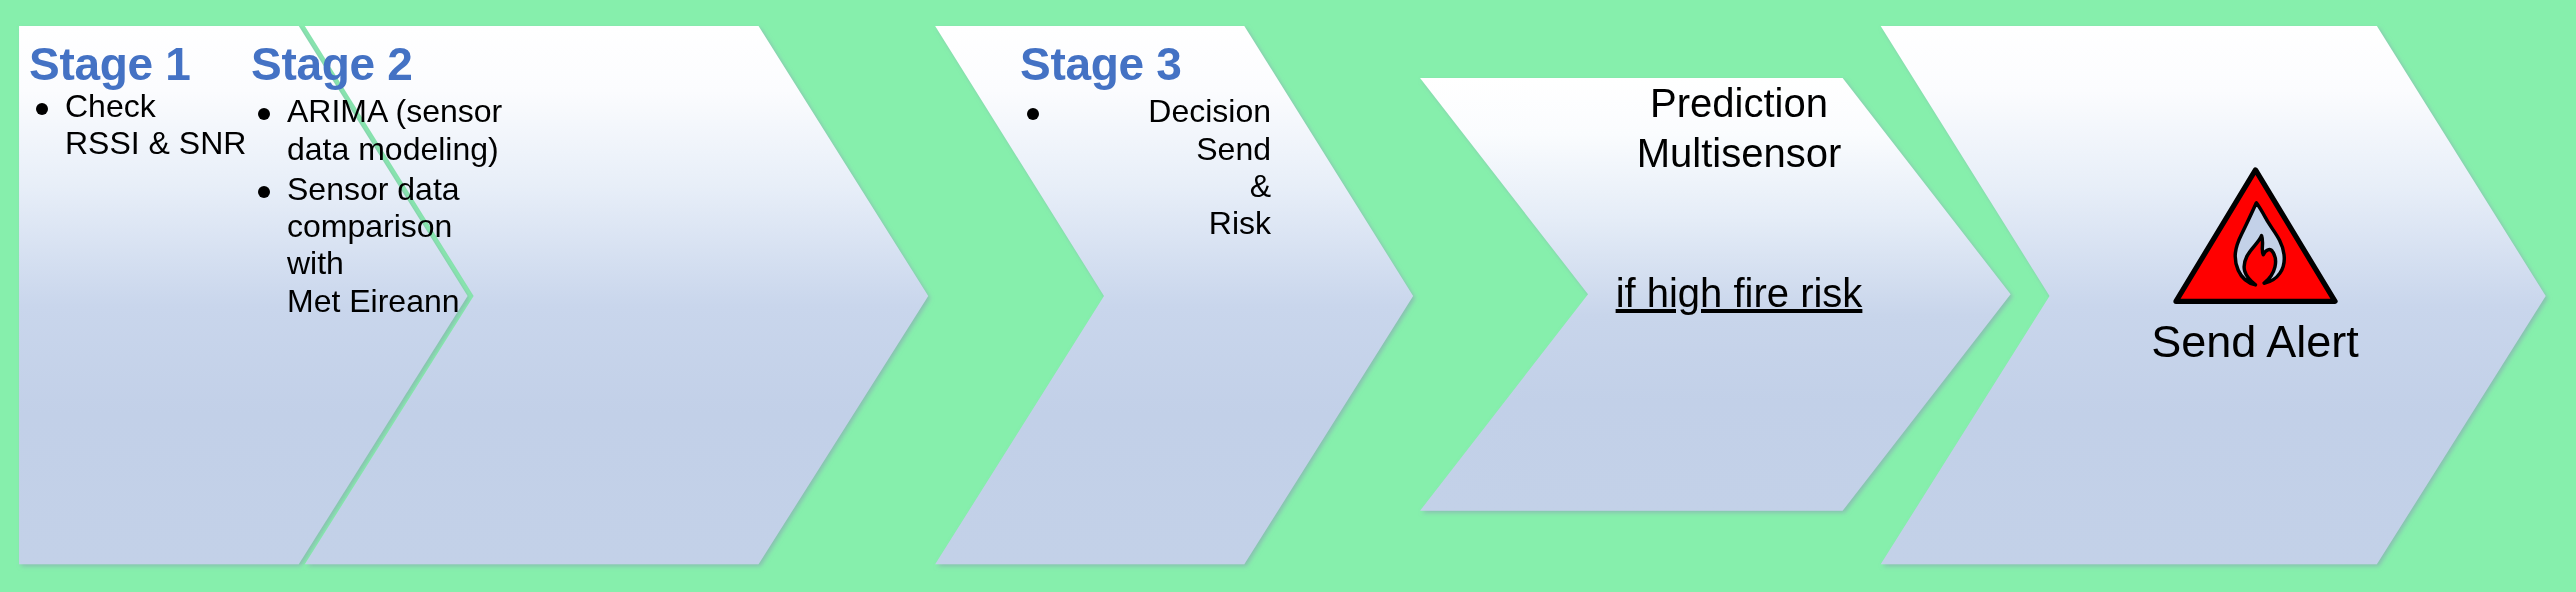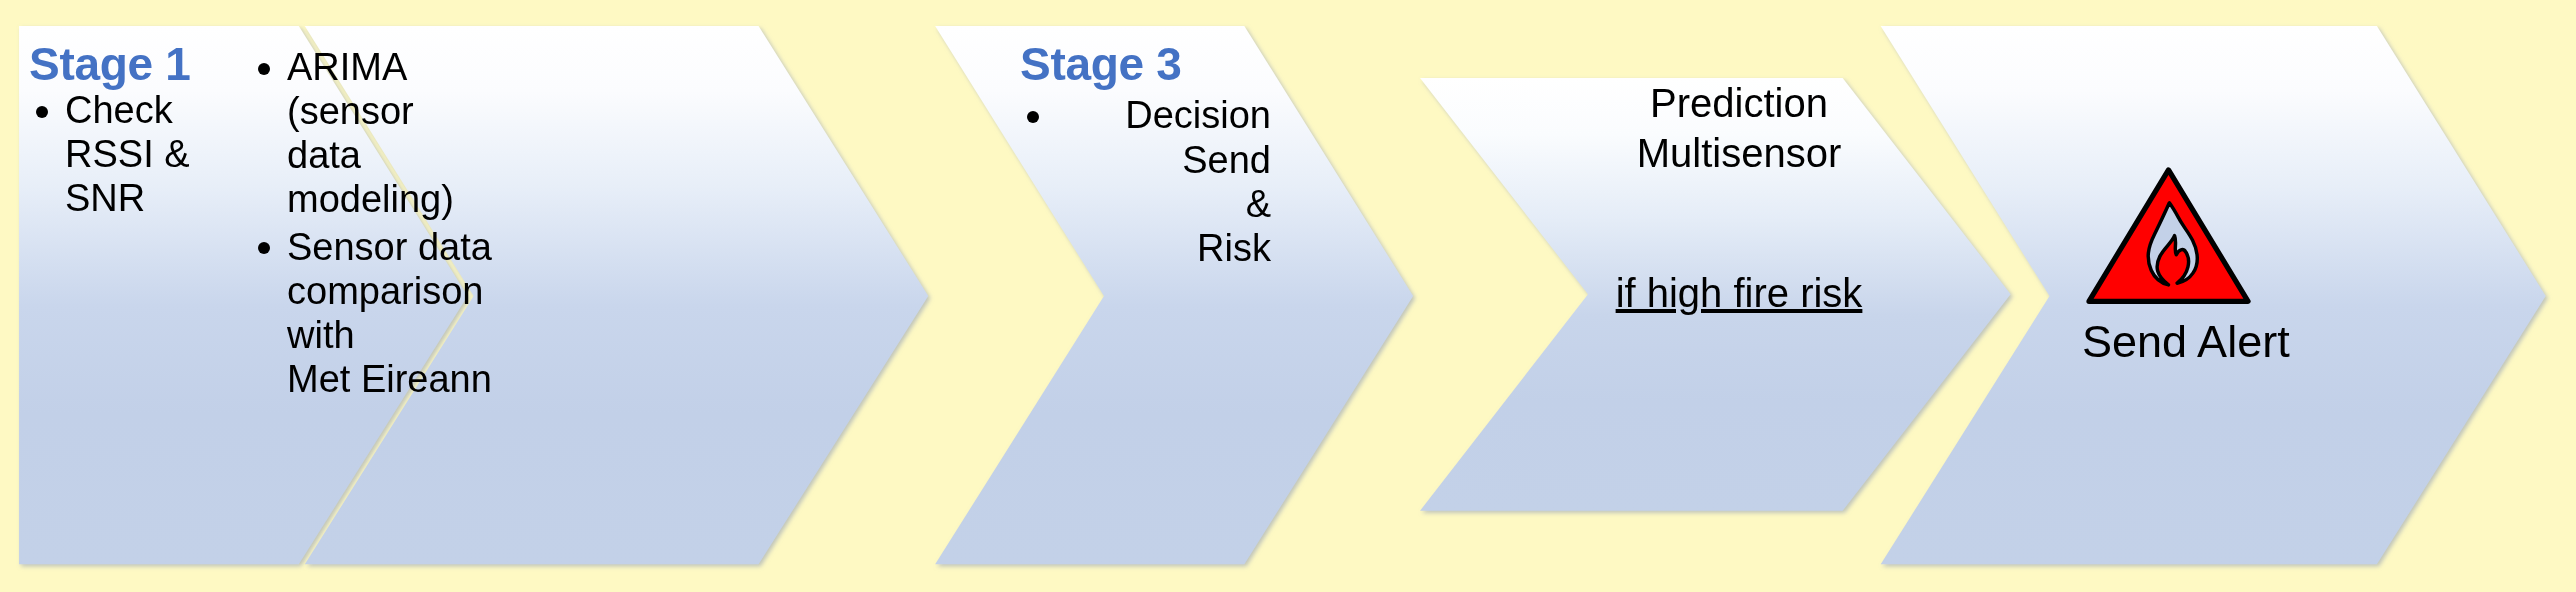--- a/index.html
+++ b/index.html
@@ -10,21 +10,21 @@
   body {
     width: 2576px;
     height: 592px;
     overflow: hidden;
     font-family: "Liberation Sans", sans-serif;
   }
   #process-diagram {
     position: relative;
     width: 2576px;
     height: 592px;
-    background: #fef9c3;
+    background: #86efac;
   }
   #process-diagram svg.layer {
     position: absolute;
     left: 0;
     top: 0;
     width: 2576px;
     height: 592px;
   }
   .chev-text {
     position: absolute;
@@ -39,21 +39,21 @@
     white-space: nowrap;
   }
   .bullet-list {
     margin: 0;
     padding: 0;
     list-style: none;
   }
   .bullet-list li {
     position: relative;
     padding-left: 36px;
-    font-size: 38px;
+    font-size: 32px;
     line-height: 1.16;
     color: #000000;
     margin-top: 0;
   }
   .bullet-list li + li {
     margin-top: 3.5px;
   }
   .bullet-list li .bdot {
     position: absolute;
     left: 7px;
@@ -65,21 +65,21 @@
   }
   .center-block {
     position: absolute;
     text-align: center;
     font-size: 40px;
     line-height: 1.25;
     color: #000;
   }
   .fire-wrap {
     position: absolute;
-    text-align: left;
+    text-align: center;
   }
   .alert-label {
     font-size: 45px;
     line-height: 1.1;
     color: #000;
     margin-top: 3.5px;
     white-space: nowrap;
   }
 </style>
 </head>
@@ -126,20 +126,21 @@
     <ul class="bullet-list">
       <li>
         <span class="bdot"></span>
         <span>Check</span><br>
         <span>RSSI &amp; SNR</span>
       </li>
     </ul>
   </div>
 
   <div class="chev-text" style="left:251px; top:40px; width:260px;">
+    <div class="stage-title">Stage 2</div>
     <ul class="bullet-list" style="margin-top:5.2px;">
       <li>
         <span class="bdot"></span>
         <span>ARIMA (sensor</span><br>
         <span>data modeling)</span>
       </li>
       <li>
         <span class="bdot"></span>
         <span>Sensor data</span><br>
         <span>comparison</span><br>

